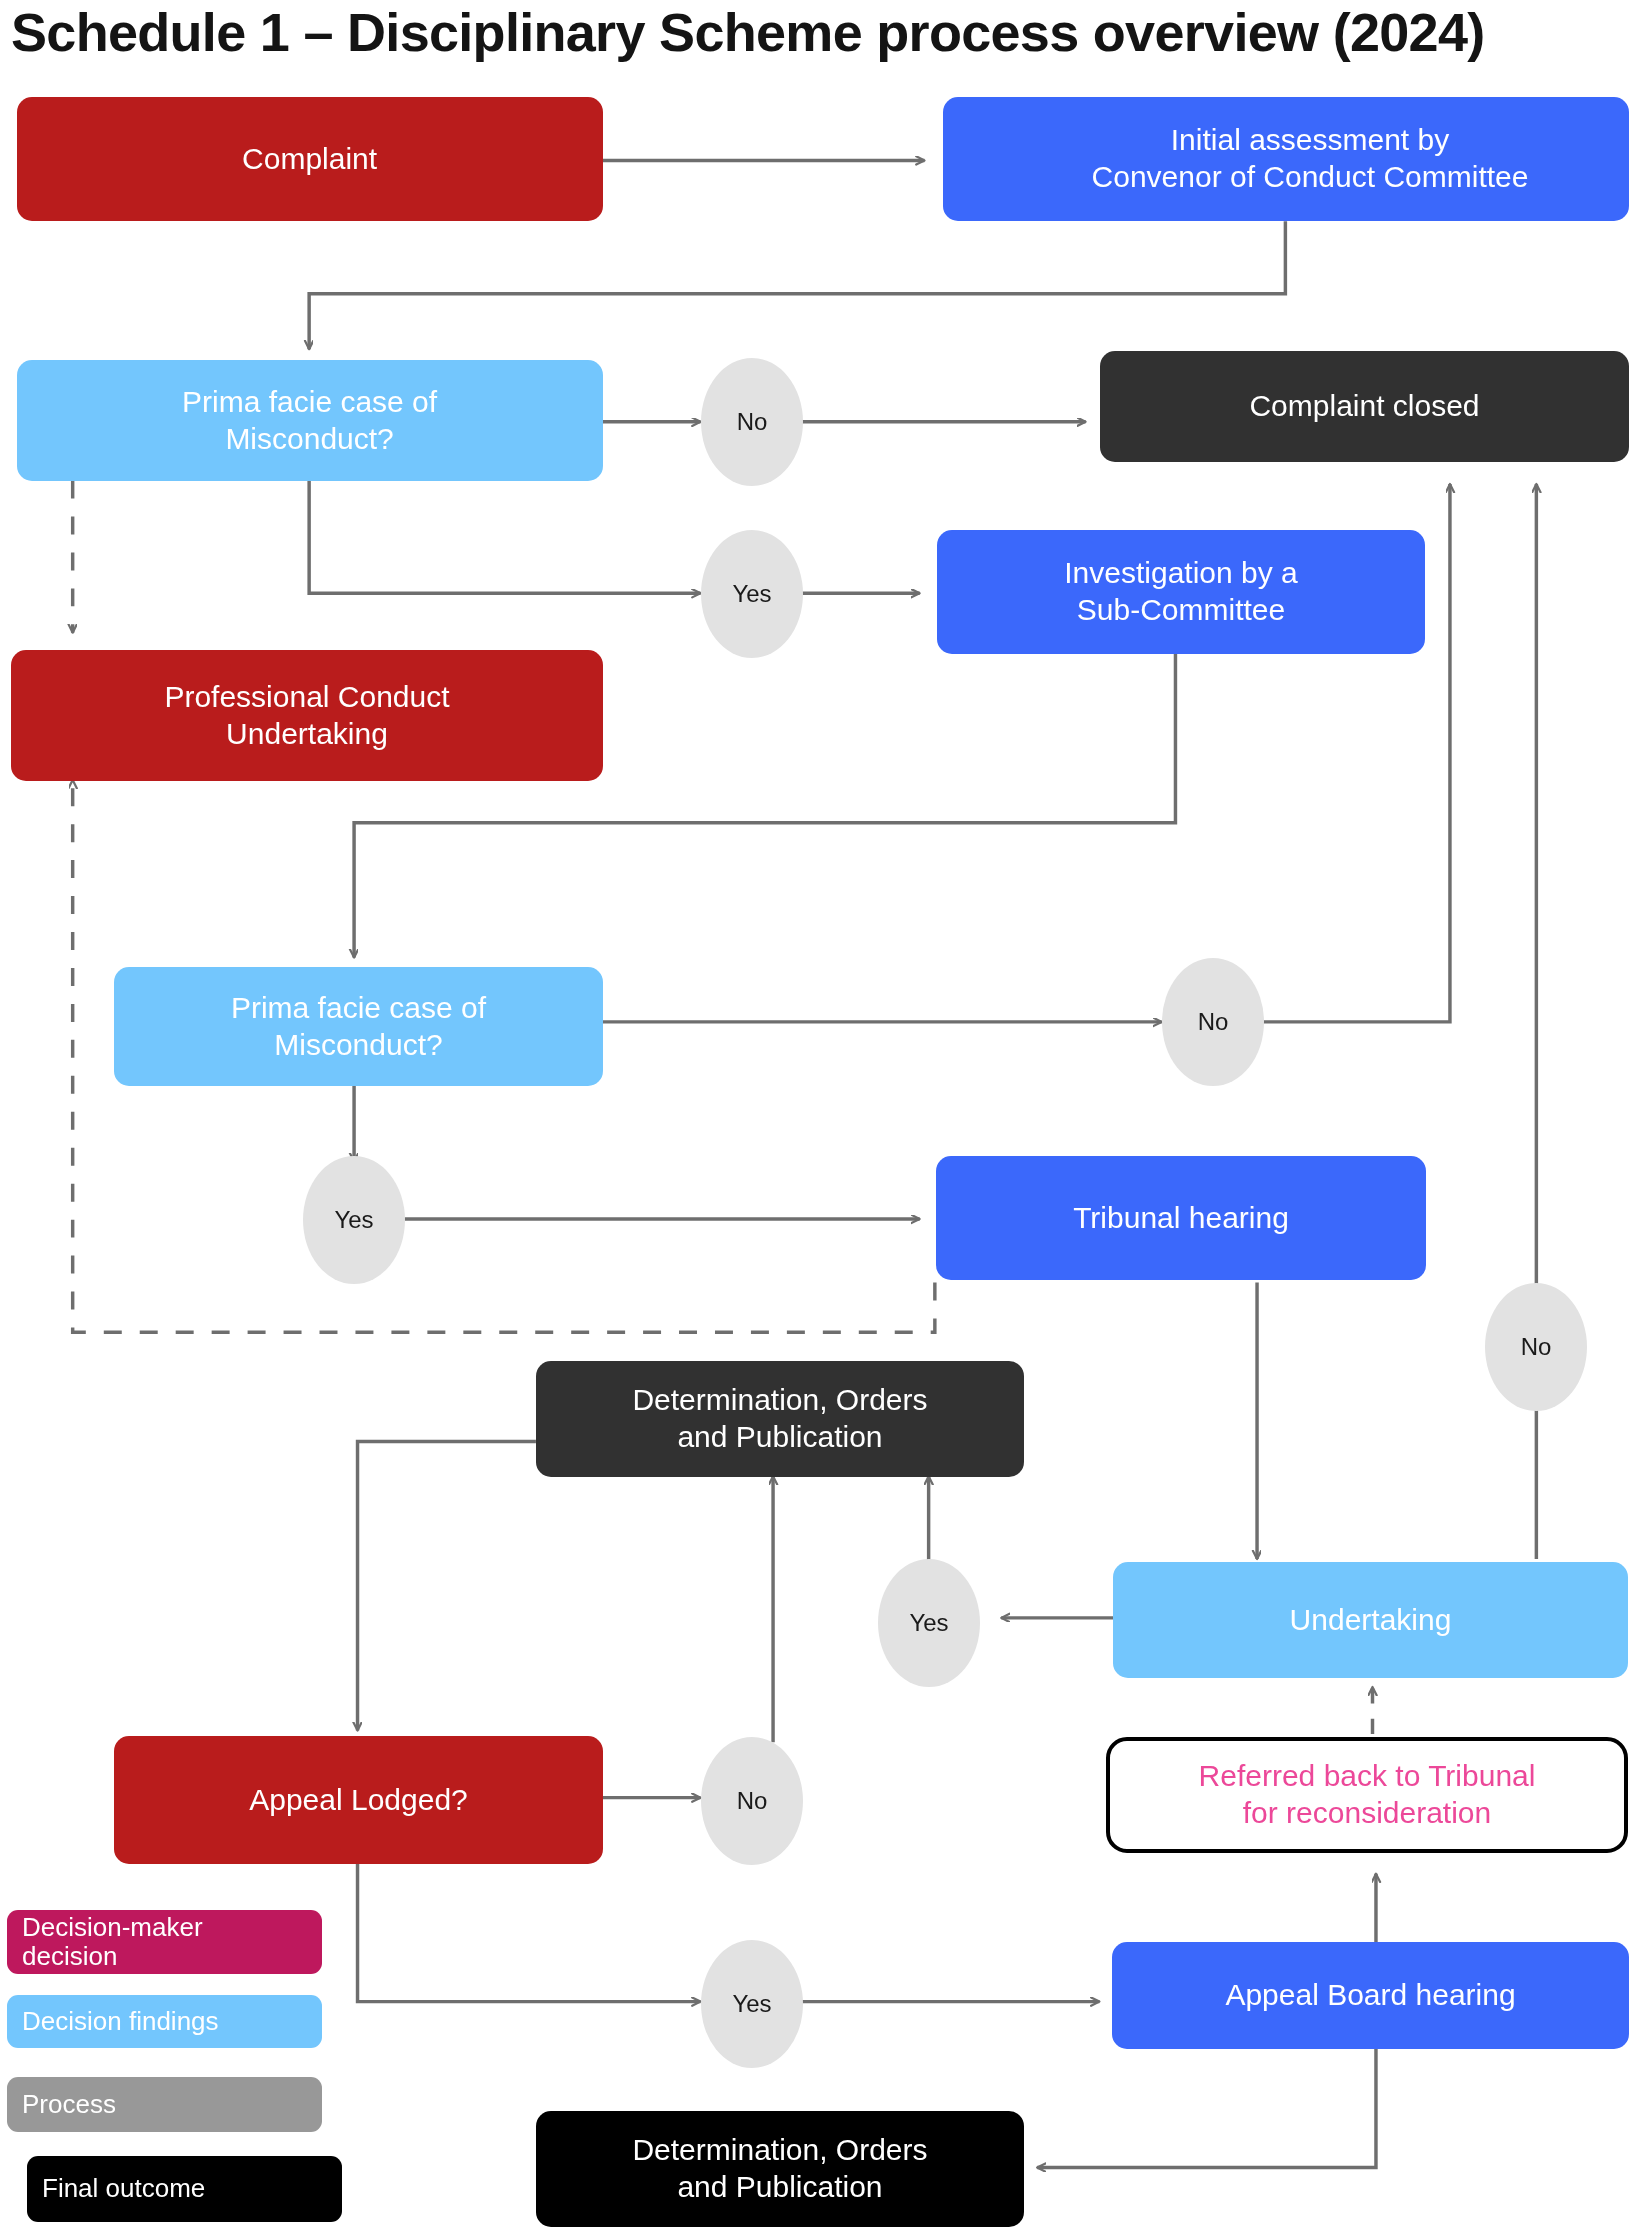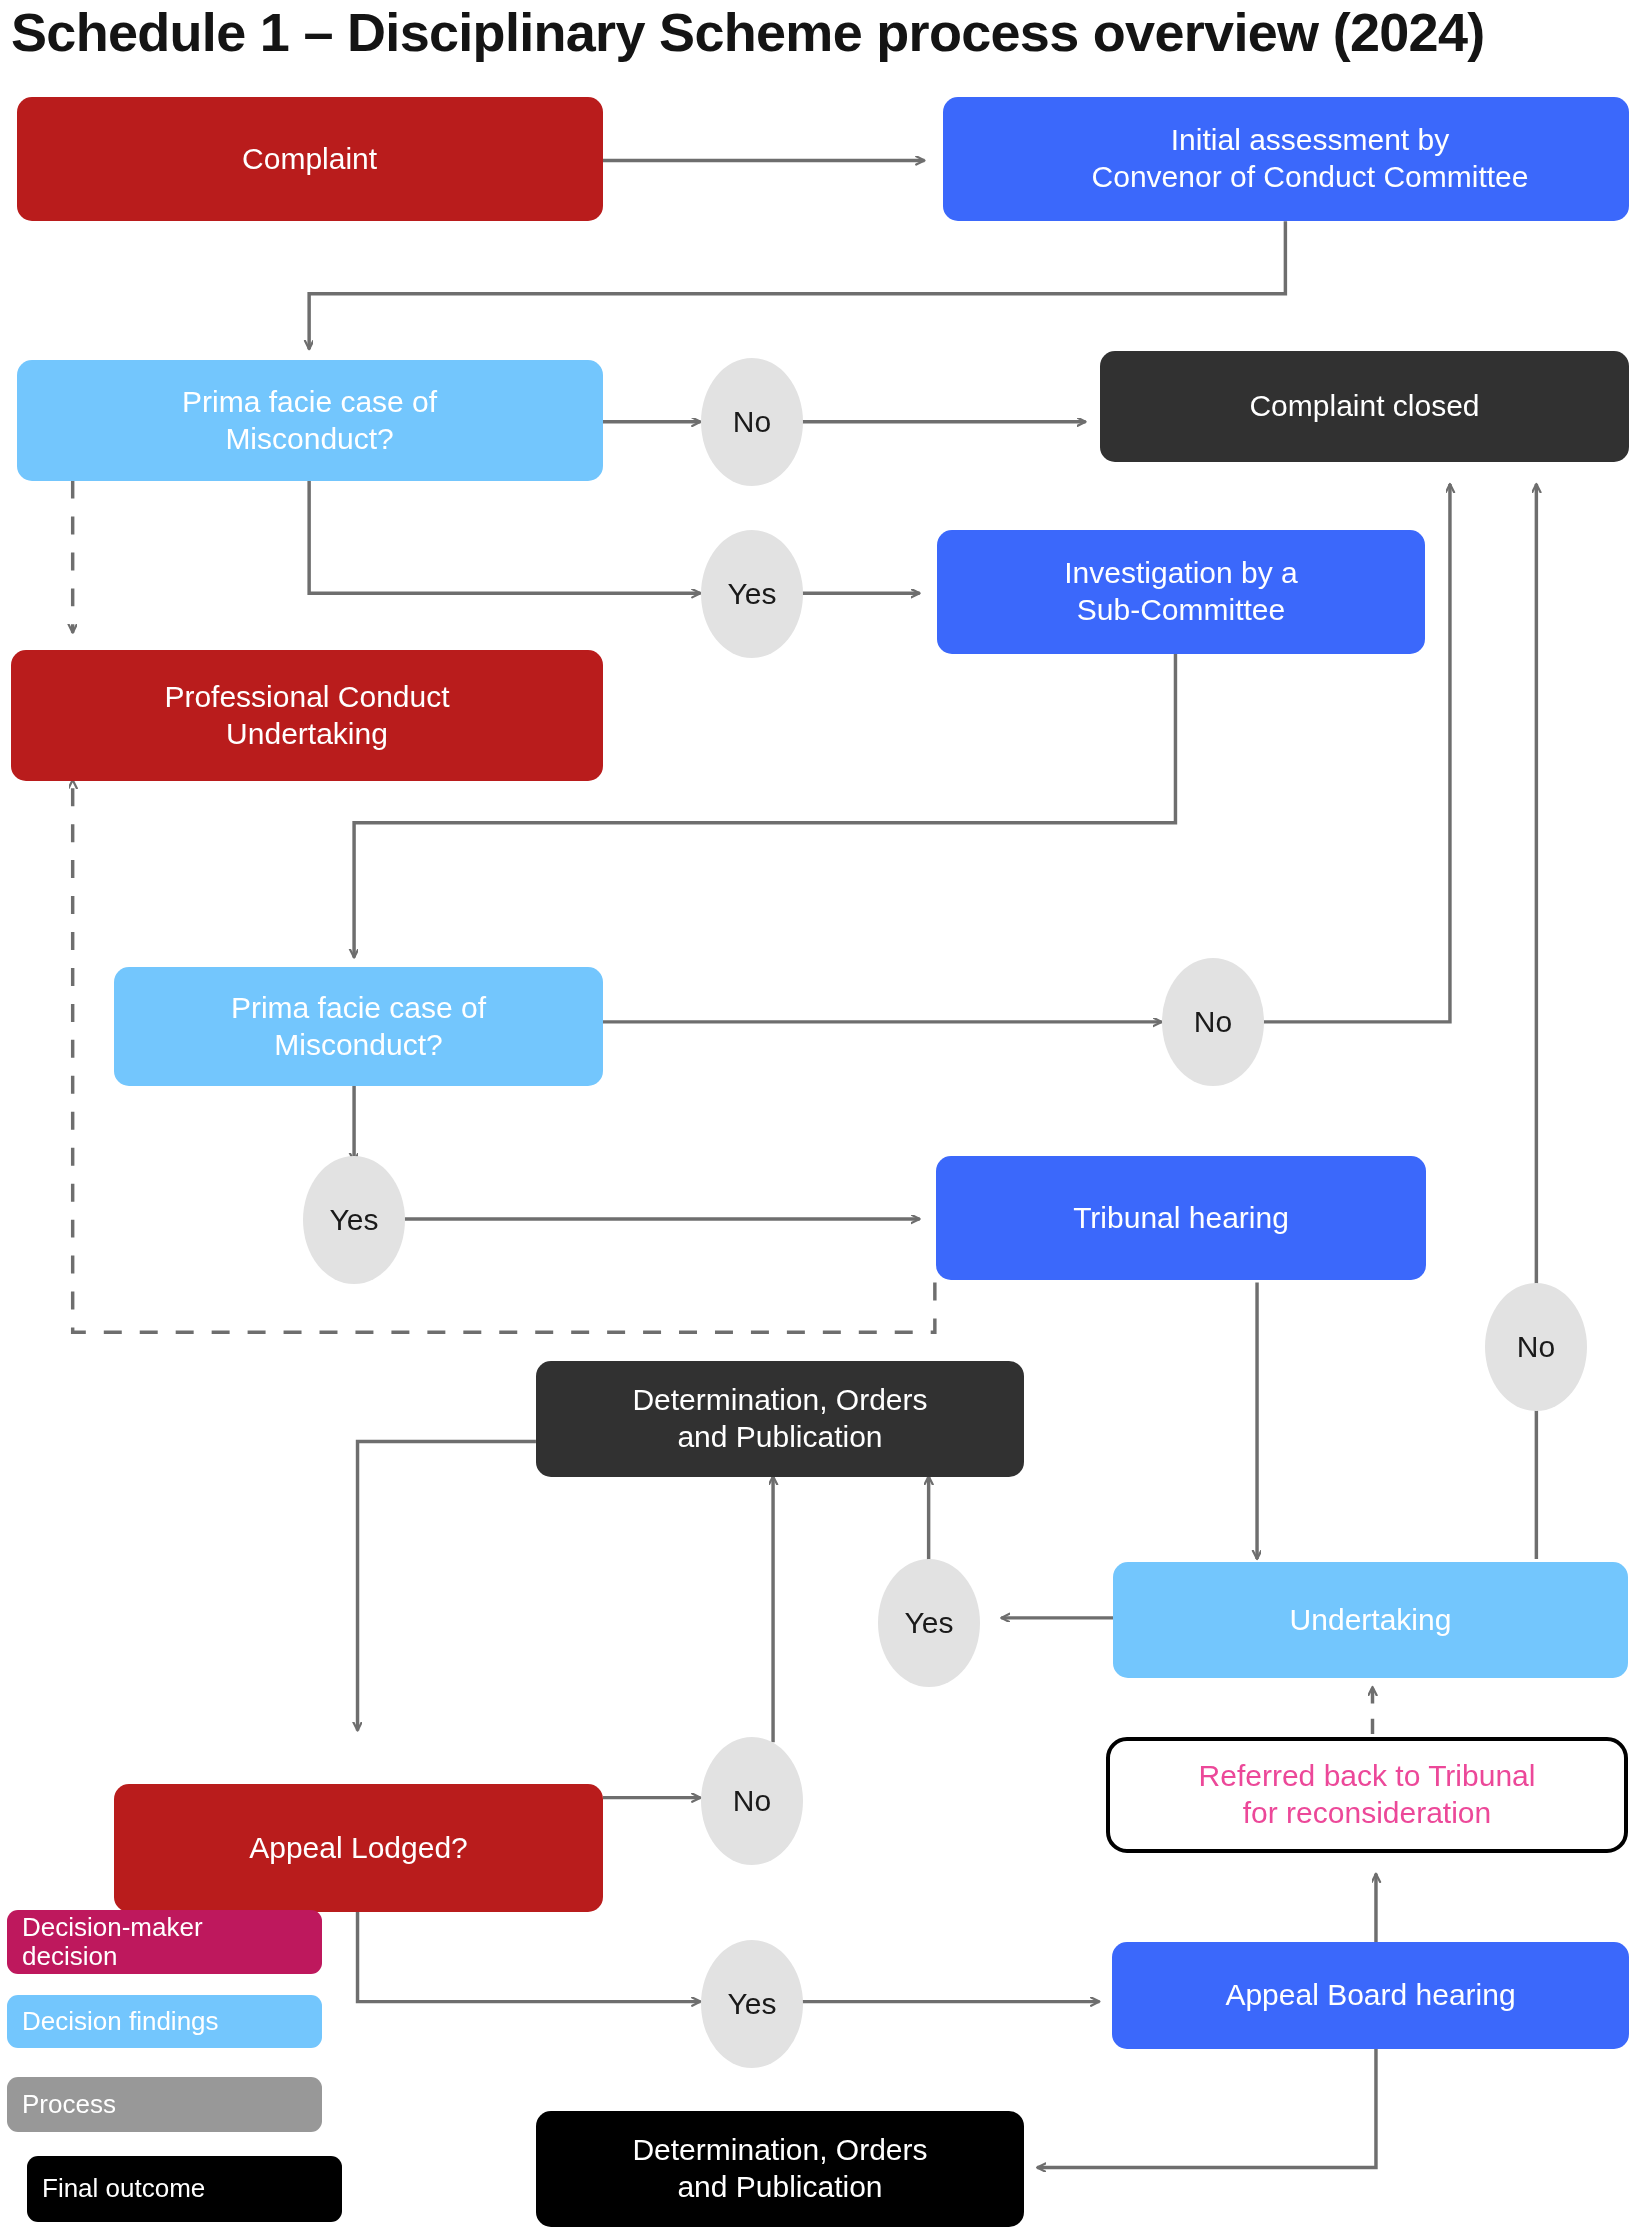--- a/index.html
+++ b/index.html
@@ -26,21 +26,21 @@
   .n-blue{background:#3b68fb;}
   .n-lightblue{background:#73c6fd;}
   .n-gray{background:#b91c1c;}
   .n-dark{background:#313131;}
   .n-black{background:#000000;}
   .n-outline{background:#ffffff;color:#ec4899;border:4.8px solid #000000;border-radius:21px;}
   .pill{
     position:absolute;box-sizing:border-box;
     display:flex;align-items:center;justify-content:center;
     background:#e2e2e2;border-radius:50%;
-    font-size:30px;color:#1a1a1a;
+    font-size:24px;color:#1a1a1a;
   }
   .legend{position:absolute;left:7px;}
   .legend .sw{
     position:absolute;box-sizing:border-box;
     display:flex;align-items:center;
     border-radius:11px;padding-left:15px;
     font-size:26px;color:#ffffff;line-height:1.12;
   }
   .lg-blue{background:#be185d;}
   .lg-lightblue{background:#73c6fd;}
@@ -162,21 +162,21 @@
 
   <div class="node n-lightblue" style="left:1113px;top:1562px;width:515px;height:116px;">
     <span>Undertaking</span>
   </div>
 
   <div class="node n-outline" style="left:1106px;top:1737px;width:522px;height:116px;">
     <span style="white-space:pre-line;">Referred back to Tribunal
 for reconsideration</span>
   </div>
 
-  <div class="node n-gray" style="left:114px;top:1736px;width:489px;height:128px;margin-top:48px;">
+  <div class="node n-gray" style="left:114px;top:1736px;width:489px;height:128px;">
     <span>Appeal Lodged?</span>
   </div>
 
   <div class="node n-blue" style="left:1112px;top:1942px;width:517px;height:107px;">
     <span>Appeal Board hearing</span>
   </div>
 
   <div class="node n-black" style="left:536px;top:2111px;width:488px;height:116px;">
     <span style="white-space:pre-line;">Determination, Orders
 and Publication</span>

